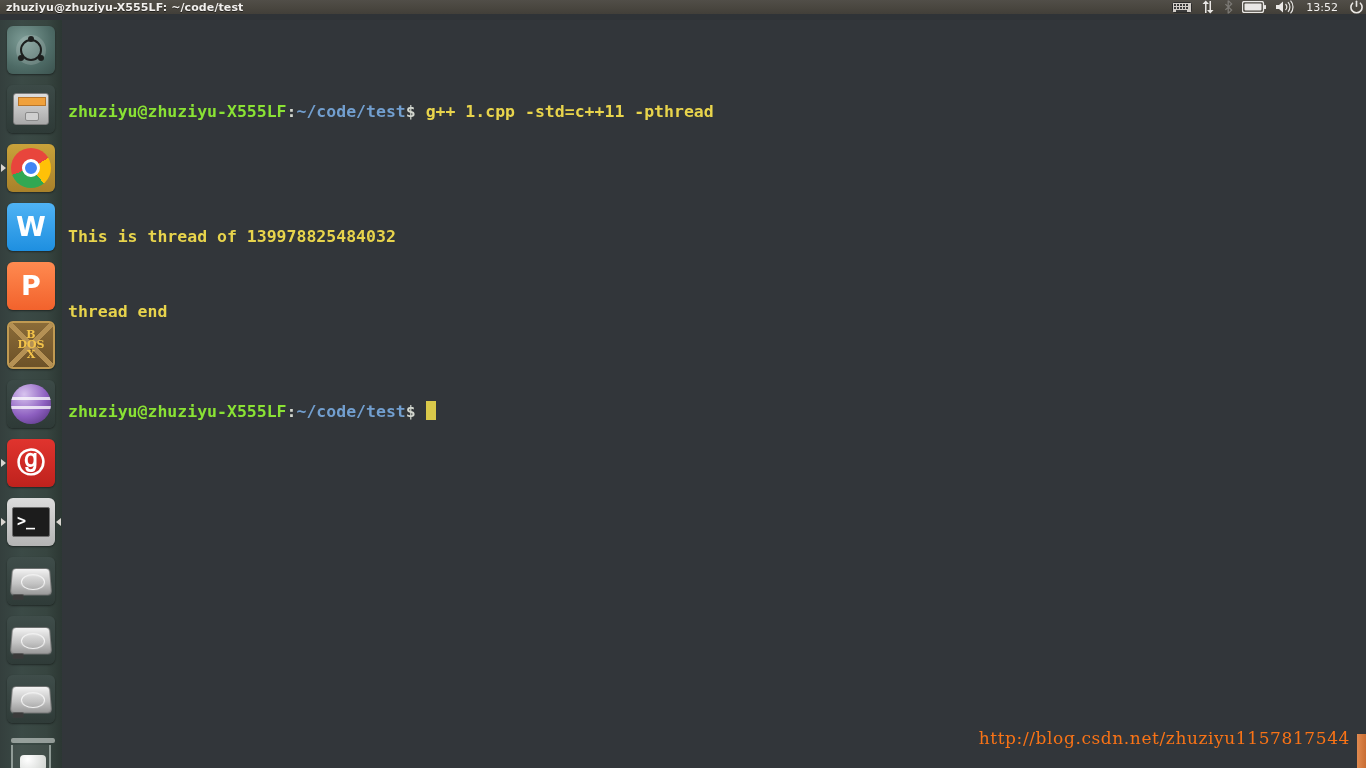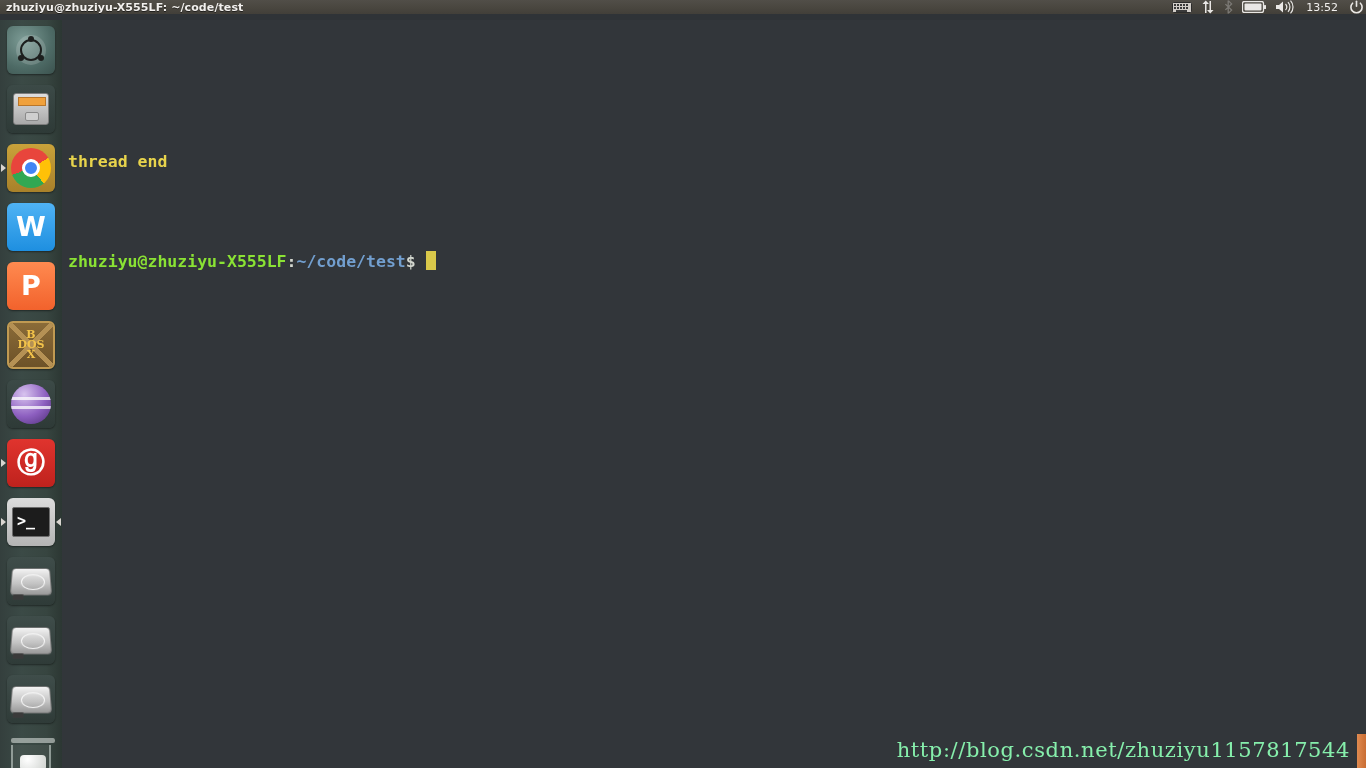--- a/index.html
+++ b/index.html
@@ -135,22 +135,22 @@
   .c-dollar{ color:#d3d7cf; }
   .c-cmd{ color:#e8d44c; }
   .c-out{ color:#e8d44c; }
   .cursor{ display:inline-block; width:10px; height:19px; background:#d9c84a; vertical-align:-3px; }
 
   #scrollgrip{
     position:absolute; right:0; bottom:0; width:9px; height:34px;
     background:linear-gradient(to right,#e08a50,#c96d33);
   }
   #watermark{
-    position:absolute; right:16px; bottom:6px;
-    color:#86efac; font-size:21px; letter-spacing:.6px;
+    position:absolute; right:16px; bottom:20px;
+    color:#f97316; font-size:17px; letter-spacing:.6px;
     font-family:"DejaVu Serif","Liberation Serif",serif;
   }
 </style>
 </head>
 <body>
 
 <div id="screen">
 
   <div id="panel">
     <div id="panel-title">zhuziyu@zhuziyu-X555LF: ~/code/test</div>
@@ -319,22 +319,24 @@
             <div class="lid"></div>
             <div class="paper"></div>
           </div>
       </div>
     </div>
   </div>
 
   <div id="terminal">
     <div id="term-inner">
 
-
-
+      <div class="ln"><span class="c-user">zhuziyu@zhuziyu-X555LF</span><span class="c-colon">:</span><span class="c-path">~/code/test</span><span class="c-dollar">$</span><span class="c-cmd"> g++ 1.cpp -std=c++11 -pthread</span></div>
+
+
+      <div class="ln c-out">This is thread of 139978825484032</div>
       <div class="ln c-out">thread end</div>
 
       <div class="ln"><span class="c-user">zhuziyu@zhuziyu-X555LF</span><span class="c-colon">:</span><span class="c-path">~/code/test</span><span class="c-dollar">$</span><span class="c-cmd"> </span><span class="cursor"></span></div>
 
     </div>
 
     <div id="watermark">http://blog.csdn.net/zhuziyu1157817544</div>
     <div id="scrollgrip"></div>
   </div>
 

